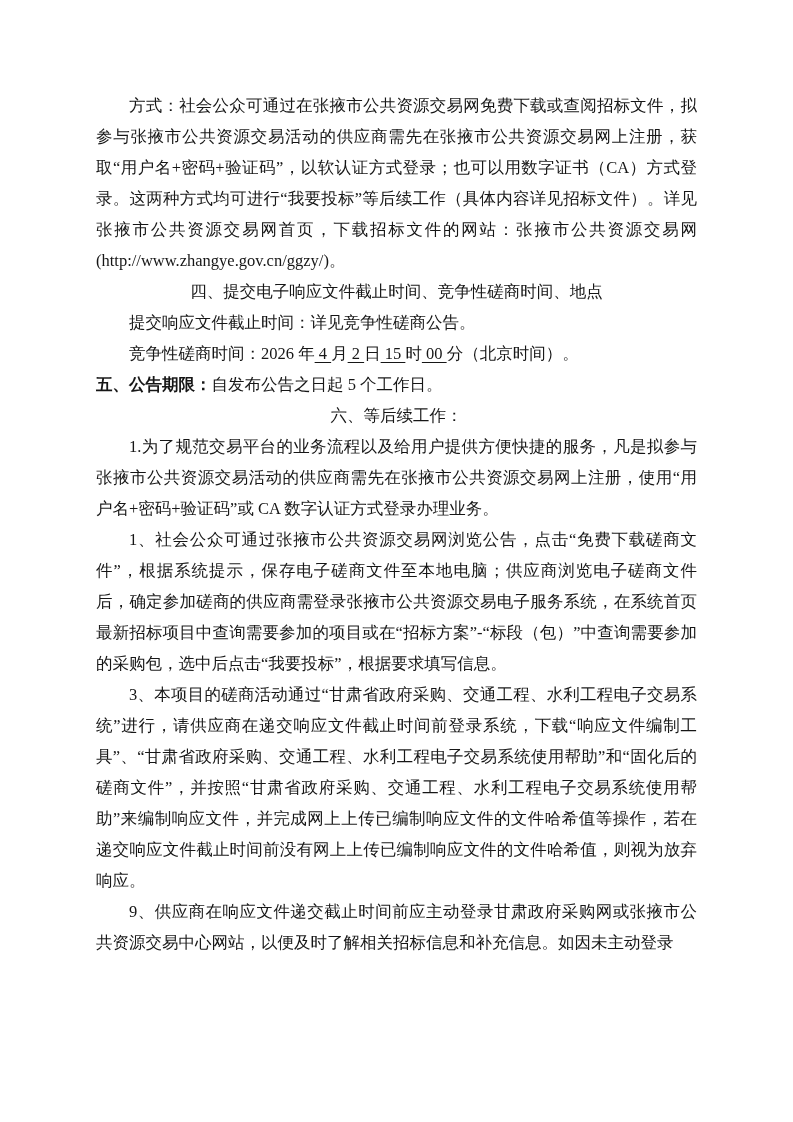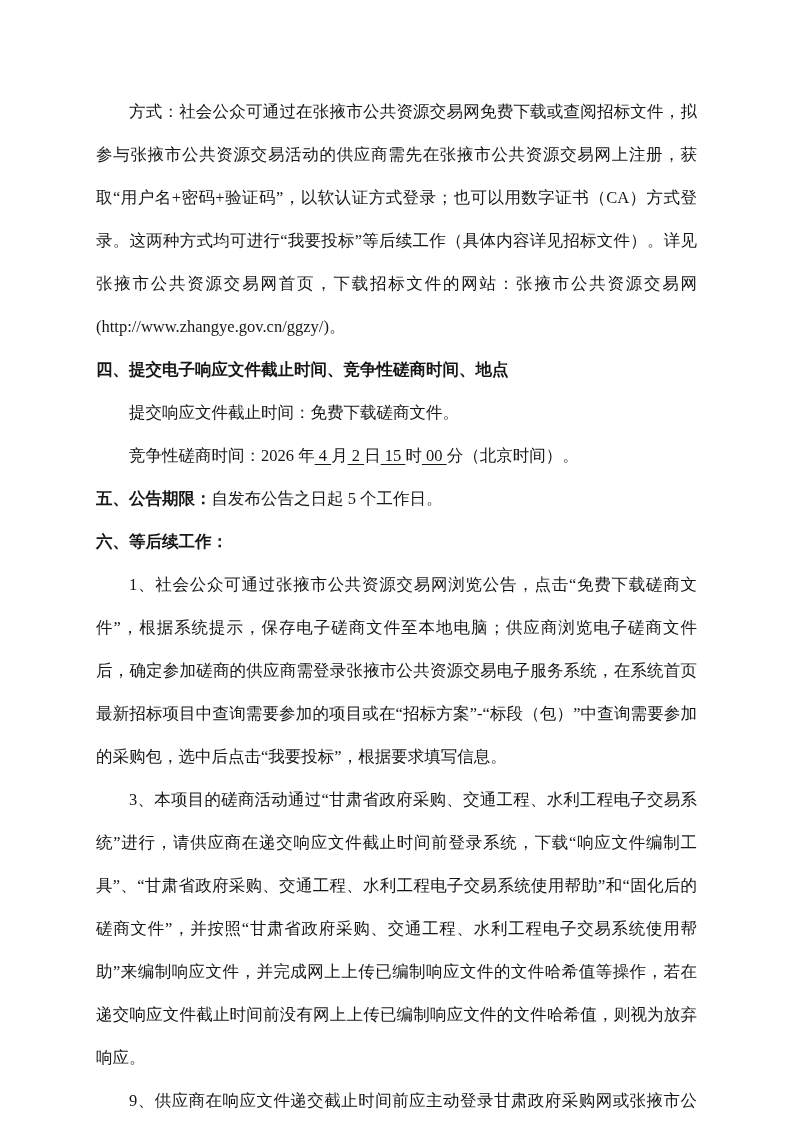--- a/index.html
+++ b/index.html
@@ -11,32 +11,32 @@
   .page {
     position: relative;
     width: 793px;
     height: 1122px;
     box-sizing: border-box;
     padding: 90px 96px 0 96px;
     background: #ffffff;
     color: #161616;
     font-family: "Liberation Serif", "DejaVu Serif", serif;
     font-size: 16.5px;
-    line-height: 43px;
+    line-height: 31px;
     overflow: hidden;
   }
   .page p {
     margin: 0;
     text-indent: 2em;
     text-align: justify;
   }
   .heading {
-    font-weight: bold;
+    font-weight: normal;
     text-indent: 0;
-    text-align: left;
+    text-align: center;
   }
   .heading-line {
     text-indent: 0;
     text-align: justify;
   }
   .bold {
     font-weight: bold;
   }
   .blank {
     text-decoration: underline;
@@ -45,29 +45,30 @@
 </style>
 </head>
 <body>
 
 <div class="page">
 
   <p>方式：社会公众可通过在张掖市公共资源交易网免费下载或查阅招标文件，拟参与张掖市公共资源交易活动的供应商需先在张掖市公共资源交易网上注册，获取“用户名+密码+验证码”，以软认证方式登录；也可以用数字证书（CA）方式登录。这两种方式均可进行“我要投标”等后续工作（具体内容详见招标文件）。详见张掖市公共资源交易网首页，下载招标文件的网站：张掖市公共资源交易网(http://www.zhangye.gov.cn/ggzy/)。</p>
 
   <div class="heading">四、提交电子响应文件截止时间、竞争性磋商时间、地点</div>
 
-  <p>提交响应文件截止时间：免费下载磋商文件。</p>
+  <p>提交响应文件截止时间：详见竞争性磋商公告。</p>
 
   <p><span>竞争性磋商时间：2026 年</span><span class="blank">&nbsp;4&nbsp;</span><span>月</span><span class="blank">&nbsp;2&nbsp;</span><span>日</span><span class="blank">&nbsp;15&nbsp;</span><span>时</span><span class="blank">&nbsp;00&nbsp;</span><span>分（北京时间）。</span></p>
 
 
   <div class="heading-line"><span class="bold">五、公告期限：</span><span>自发布公告之日起 5 个工作日。</span></div>
 
   <div class="heading">六、等后续工作：</div>
 
+  <p>1.为了规范交易平台的业务流程以及给用户提供方便快捷的服务，凡是拟参与张掖市公共资源交易活动的供应商需先在张掖市公共资源交易网上注册，使用“用户名+密码+验证码”或 CA 数字认证方式登录办理业务。</p>
 
   <p>1、社会公众可通过张掖市公共资源交易网浏览公告，点击“免费下载磋商文件”，根据系统提示，保存电子磋商文件至本地电脑；供应商浏览电子磋商文件后，确定参加磋商的供应商需登录张掖市公共资源交易电子服务系统，在系统首页最新招标项目中查询需要参加的项目或在“招标方案”-“标段（包）”中查询需要参加的采购包，选中后点击“我要投标”，根据要求填写信息。</p>
 
   <p>3、本项目的磋商活动通过“甘肃省政府采购、交通工程、水利工程电子交易系统”进行，请供应商在递交响应文件截止时间前登录系统，下载“响应文件编制工具”、“甘肃省政府采购、交通工程、水利工程电子交易系统使用帮助”和“固化后的磋商文件”，并按照“甘肃省政府采购、交通工程、水利工程电子交易系统使用帮助”来编制响应文件，并完成网上上传已编制响应文件的文件哈希值等操作，若在递交响应文件截止时间前没有网上上传已编制响应文件的文件哈希值，则视为放弃响应。</p>
 
   <p>9、供应商在响应文件递交截止时间前应主动登录甘肃政府采购网或张掖市公共资源交易中心网站，以便及时了解相关招标信息和补充信息。如因未主动登录</p>
 
 </div>
 
 </body></html>

